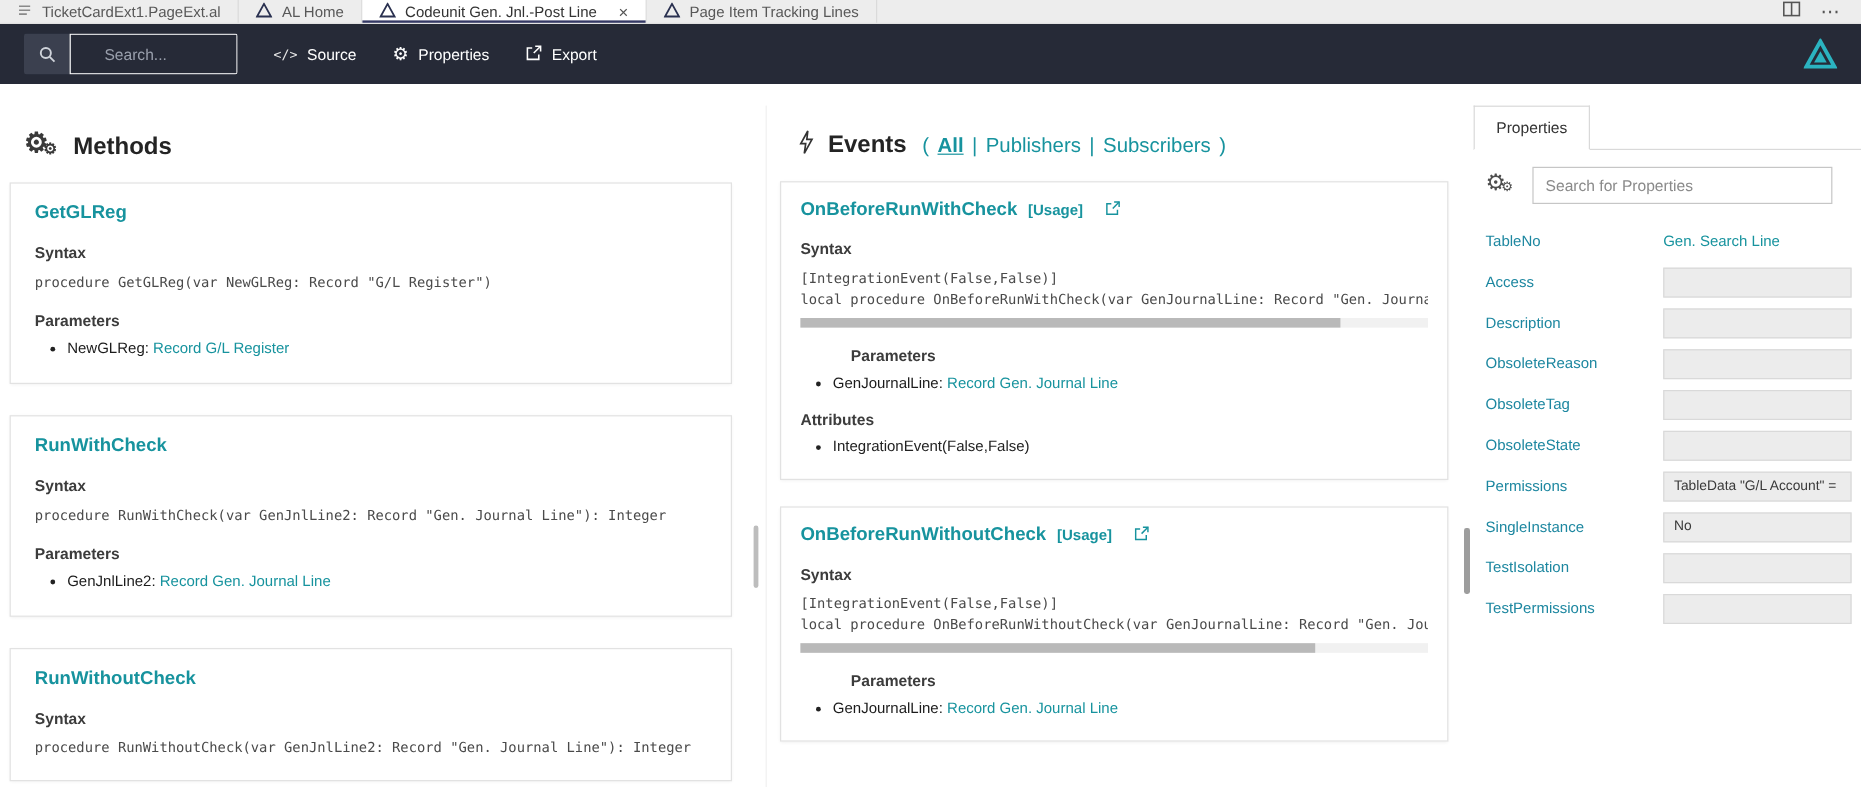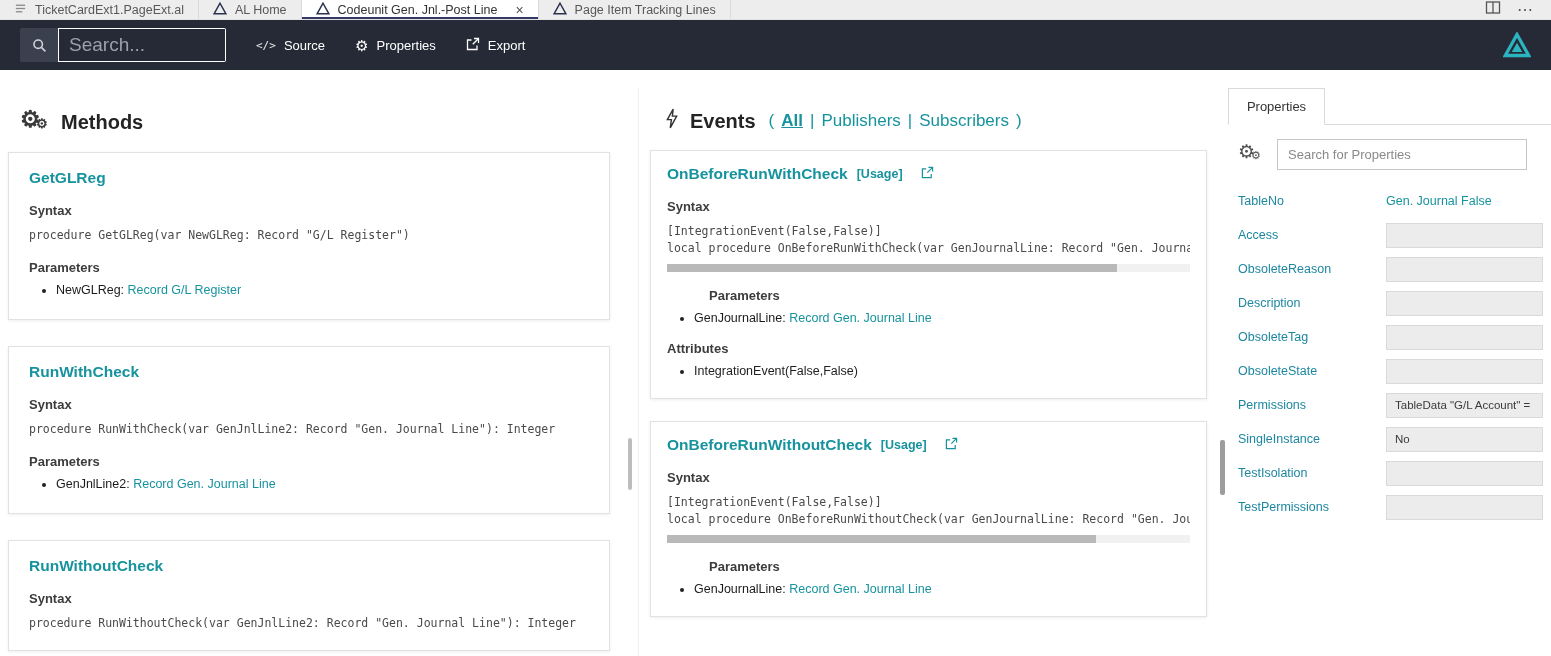--- a/index.html
+++ b/index.html
@@ -13,22 +13,22 @@
   .tab.active { background:#fff; color:#333; }
   .tab.active::after { content:""; position:absolute; left:0; right:0; bottom:0; height:2px; background:#343864; }
   .tab .close { margin-left:10px; color:#555; font-size:14px; }
   .tabbar-right { margin-left:auto; display:flex; align-items:center; gap:16px; padding:0 16px; color:#555; }
   .more-dots { font-size:16px; color:#555; letter-spacing:2px; cursor:pointer; }
 
   
   .toolbar { height:50px; background:#262a37; display:flex; align-items:center; padding:0 20px; gap:30px; }
   .searchbox { display:flex; height:34px; border-radius:2px; overflow:hidden; }
   .searchbox .sicon { width:38px; background:#3b404f; display:flex; align-items:center; justify-content:center; cursor:pointer; }
-  .searchbox input { width:168px; background:transparent; border:1px solid #ffffff; color:#dde1e8;
-                     padding:0 10px; font-size:19px; outline:none; font-family:"Liberation Sans",sans-serif; }
+  .searchbox input { width:140px; background:transparent; border:1px solid #ffffff; color:#dde1e8;
+                     padding:0 28px; font-size:13px; outline:none; font-family:"Liberation Sans",sans-serif; }
   .searchbox input::placeholder { color:#9aa0ad; }
   .tbtn { color:#fff; font-size:13px; display:flex; align-items:center; gap:8px; cursor:pointer; }
   .tbtn .ticon { font-size:11px; color:#e8e8e8; font-family:"DejaVu Sans Mono",monospace; }
   .tbtn .gear { font-size:15px; line-height:1; }
   .toolbar .logo { margin-left:auto; display:flex; align-items:center; }
 
   
   .content { position:absolute; top:88px; left:0; right:0; bottom:0; background:#fff; }
   .col { position:absolute; top:0; bottom:0; overflow:hidden; }
   .col-methods { left:0; width:622px; padding-top:16px; }
@@ -313,32 +313,32 @@
     <div class="psearch">
       <span class="gearwrap">
         <span class="g1">⚙</span>
           <span class="g2">⚙</span>
       </span>
       <input type="text" placeholder="Search for Properties" style="">
     </div>
     <div class="prows">
       <div class="prow">
         <span class="plabel">TableNo</span>
-        <span class="ptext">Gen. Journal False</span>
+        <span class="ptext">Gen. Search Line</span>
       </div>
       <div class="prow">
         <span class="plabel">Access</span>
         <div class="pbox"></div>
       </div>
       <div class="prow">
+        <span class="plabel">Description</span>
+        <div class="pbox"></div>
+      </div>
+      <div class="prow">
         <span class="plabel">ObsoleteReason</span>
-        <div class="pbox"></div>
-      </div>
-      <div class="prow">
-        <span class="plabel">Description</span>
         <div class="pbox"></div>
       </div>
       <div class="prow">
         <span class="plabel">ObsoleteTag</span>
         <div class="pbox"></div>
       </div>
       <div class="prow">
         <span class="plabel">ObsoleteState</span>
         <div class="pbox"></div>
       </div>

